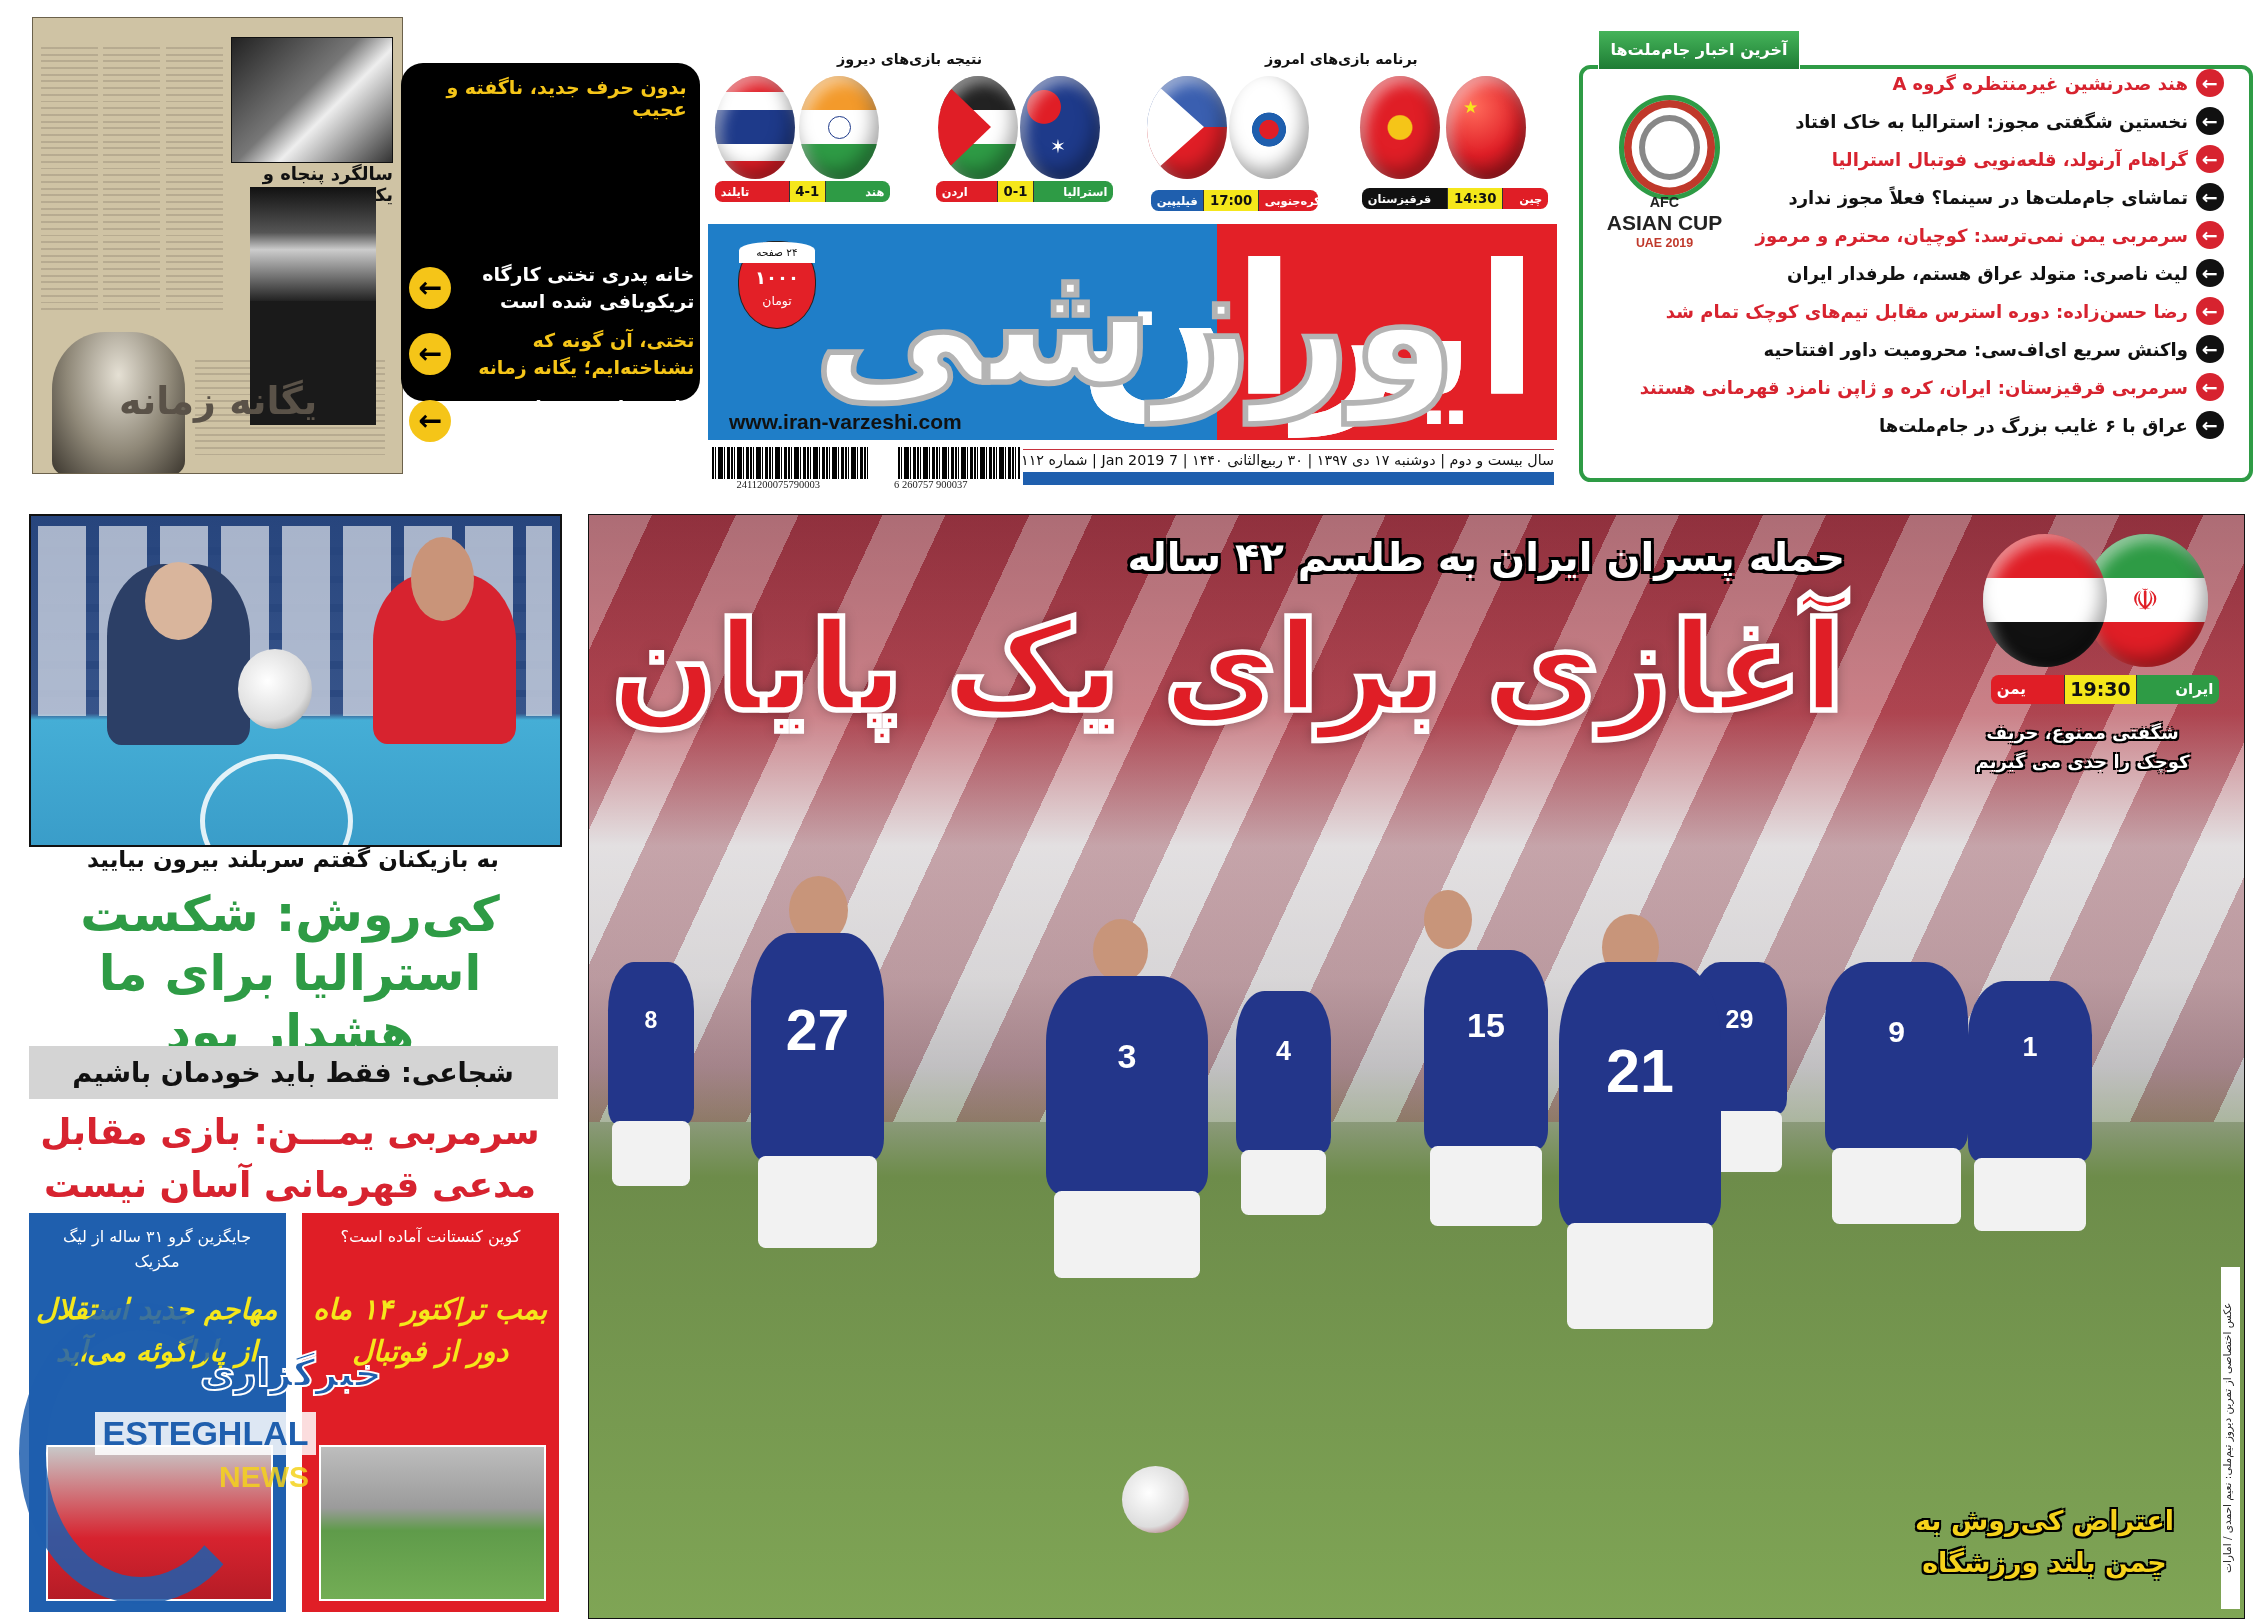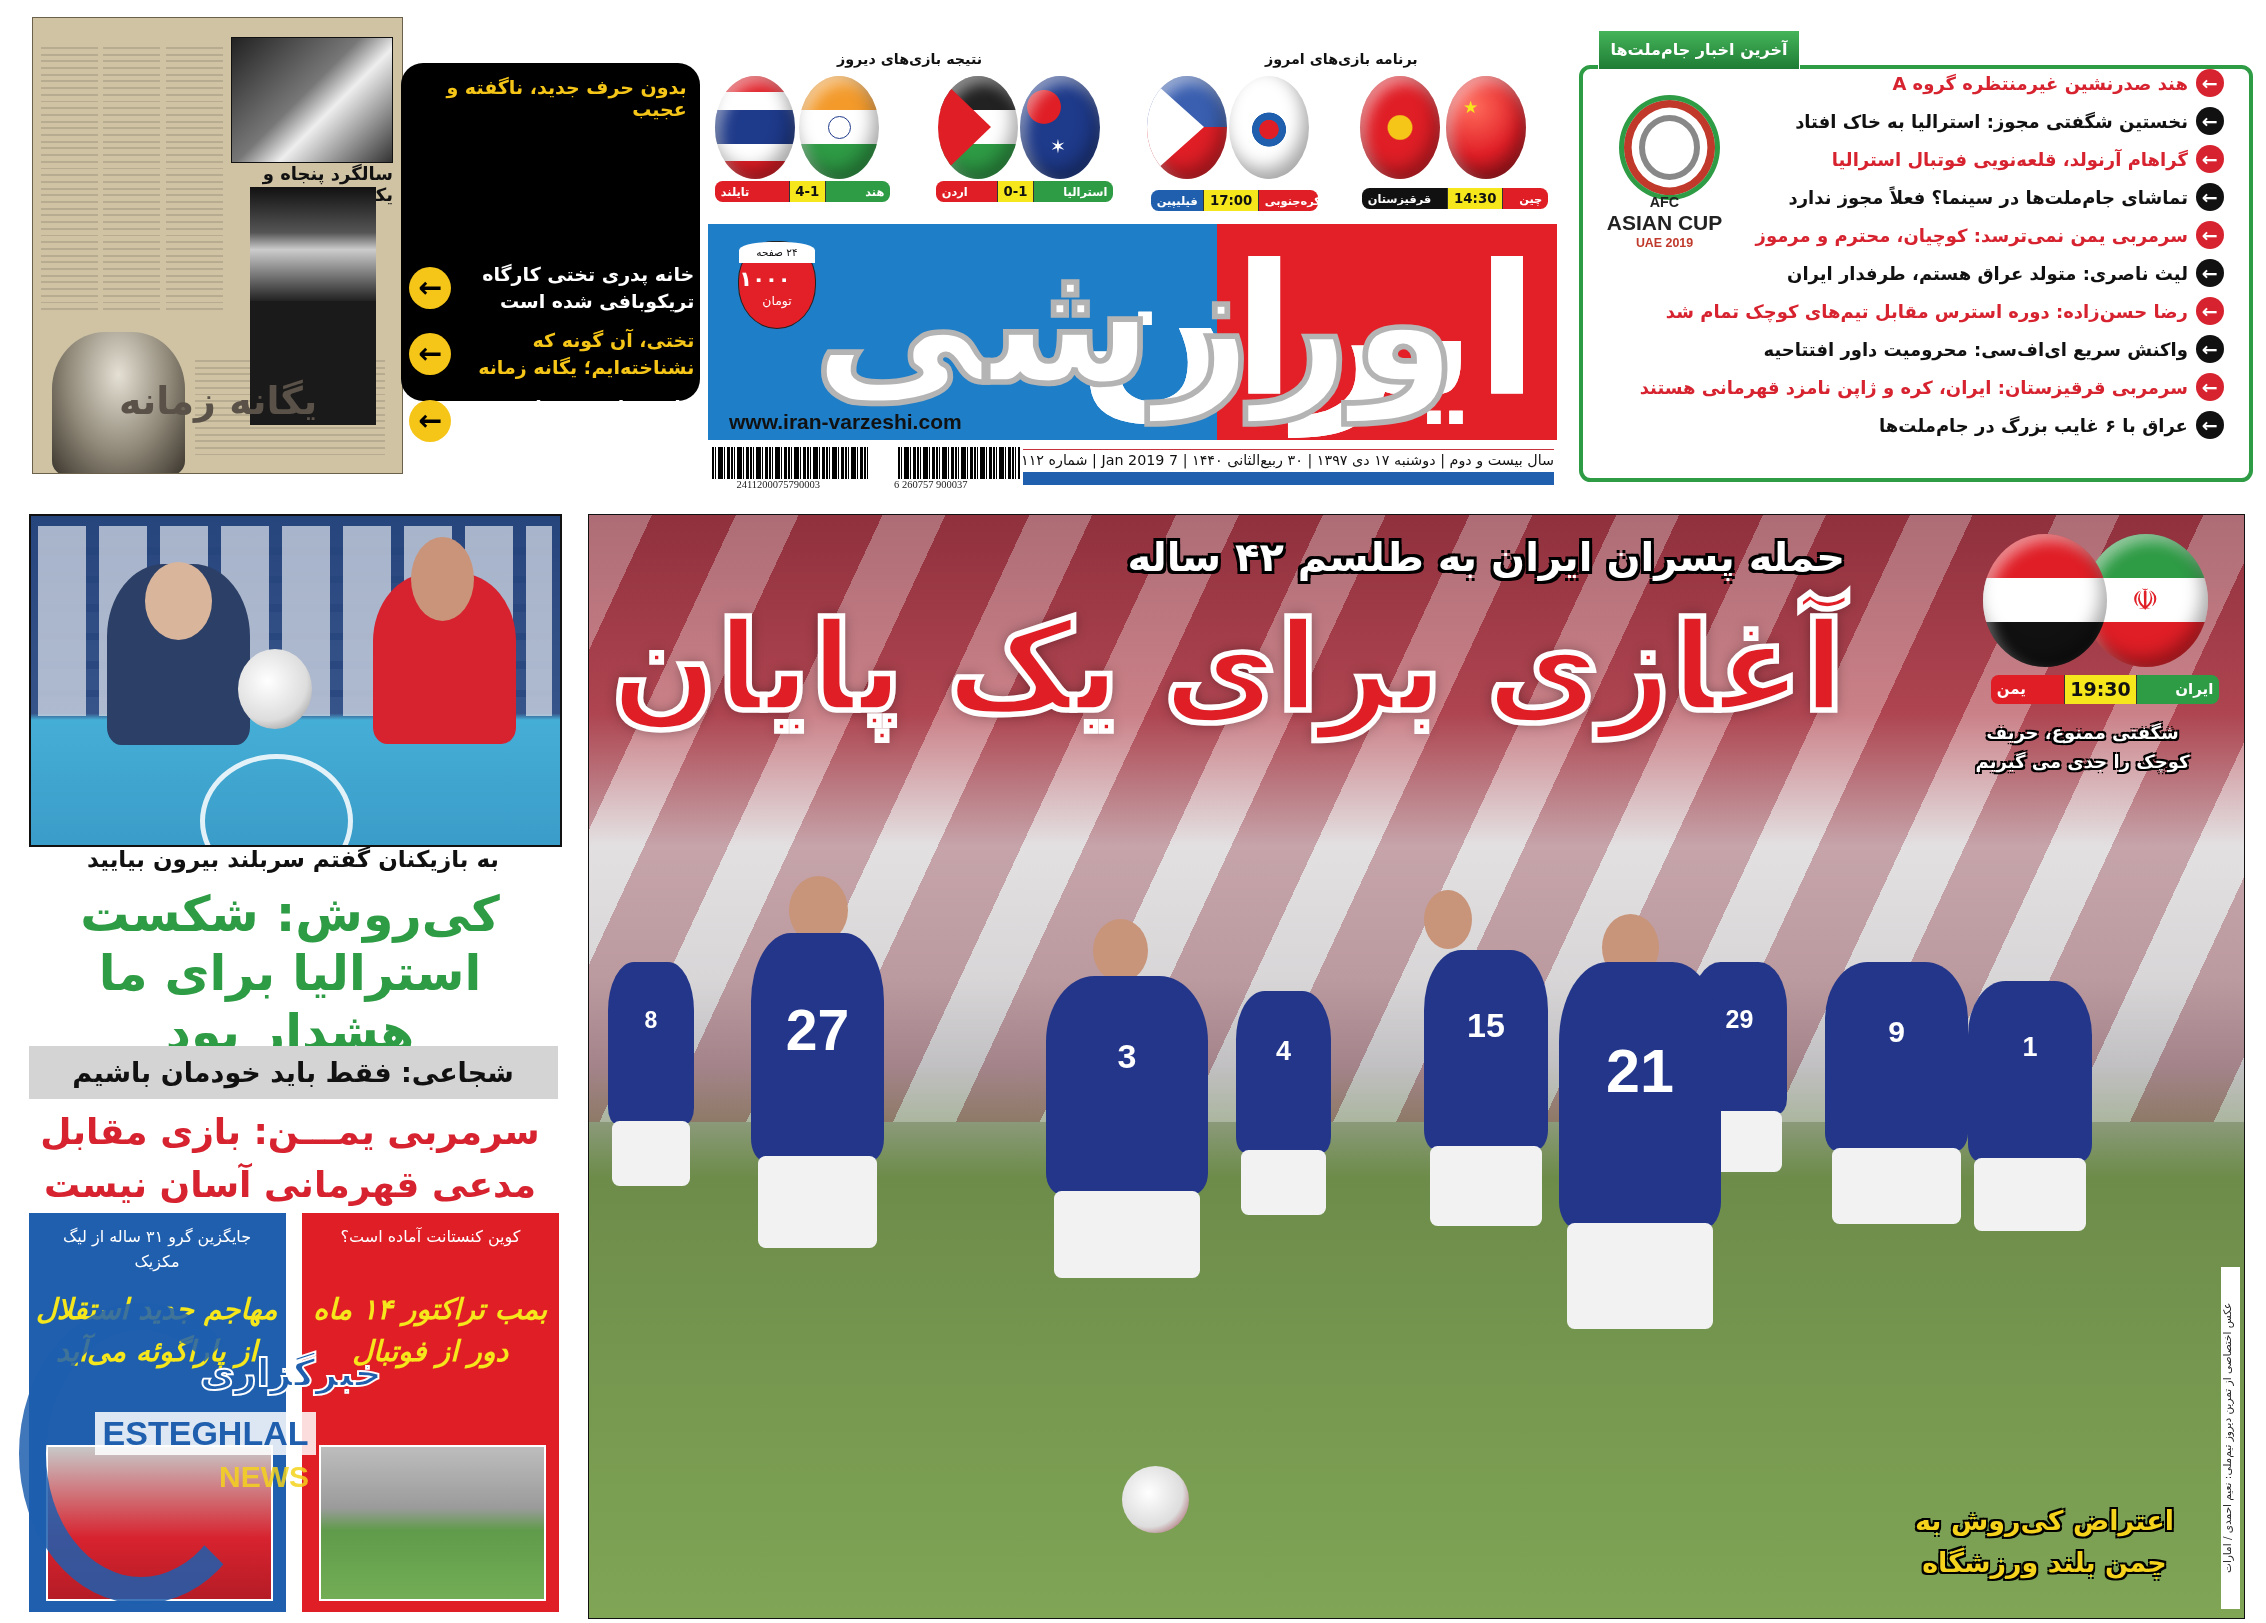--- a/index.html
+++ b/index.html
@@ -23,21 +23,21 @@
   .takhti-item .arrow span{color:#000;font-size:28.5px;font-weight:bold;line-height:1;}
   .takhti-item .txt{font-size:19px;font-weight:bold;text-align:right;line-height:27px;}
   
   #mast{left:708px;top:224px;width:849px;height:216px;overflow:hidden;}
   #mast-blue{position:absolute;left:0;top:0;width:514px;height:216px;background:#1f7ec8;}
   #mast-red{position:absolute;left:509px;top:0;width:340px;height:216px;background:#e32027;}
   #mast-logo-red{position:absolute;right:19px;top:0;font-size:181px;font-weight:bold;color:#fff;line-height:216px;text-shadow:0 0 0 #fff;letter-spacing:-5.7px;}
   #mast-logo-blue{position:absolute;left:105px;top:-9.5px;font-size:171px;font-weight:bold;color:#fff;line-height:216px;letter-spacing:-3.8px;-webkit-text-stroke:5.7px #b4b4b4;}
   #price-badge{position:absolute;left:30px;top:17px;width:76px;height:86px;background:#e32027;border:1.9px solid #222;border-radius:45% 45% 50% 50%;color:#fff;text-align:center;}
   #price-pages{position:absolute;left:0;top:0;width:76px;height:21px;background:#fff;color:#111;font-size:10.5px;line-height:21px;border-radius:40% 40% 0 0;}
-  #price-value{position:absolute;left:0;top:25px;width:52px;font-size:21px;font-weight:bold;}
+  #price-value{position:absolute;left:0;top:25px;width:52px;font-size:18px;font-weight:bold;padding-left:12px;}
   #price-unit{position:absolute;left:0;top:51px;width:76px;font-size:12.4px;}
   #mast-url{position:absolute;left:21px;top:186px;font-size:21px;font-weight:bold;color:#111;font-family:"Liberation Sans",sans-serif;}
   #barcodes{left:708px;top:447px;width:314px;height:48px;}
   .barcode{position:absolute;top:0;height:32px;background:repeating-linear-gradient(90deg,#000 0 1.9px,#fff 1.9px 2.9px,#000 2.9px 3.8px,#fff 3.8px 5.7px,#000 5.7px 8.6px,#fff 8.6px 9.5px);}
   .barcode-num{position:absolute;top:32px;font-size:10.5px;color:#222;font-family:"Liberation Serif",serif;}
   #dateline{left:1023px;top:449px;width:531px;height:21px;border-top:1.9px solid #c8323c;font-size:14.3px;color:#111;text-align:right;line-height:21px;white-space:nowrap;overflow:hidden;}
   #dateline-bar{left:1023px;top:472px;width:531px;height:13.3px;background:#1f5fae;}
   
   .group-label{position:absolute;top:51px;font-size:14.3px;font-weight:bold;color:#111;}
   .flag{position:absolute;width:80px;height:103px;border-radius:50%;overflow:hidden;box-shadow:inset -5.7px -9.5px 17px rgba(0,0,0,.35), inset 5.7px 7.6px 13.3px rgba(255,255,255,.5);}

